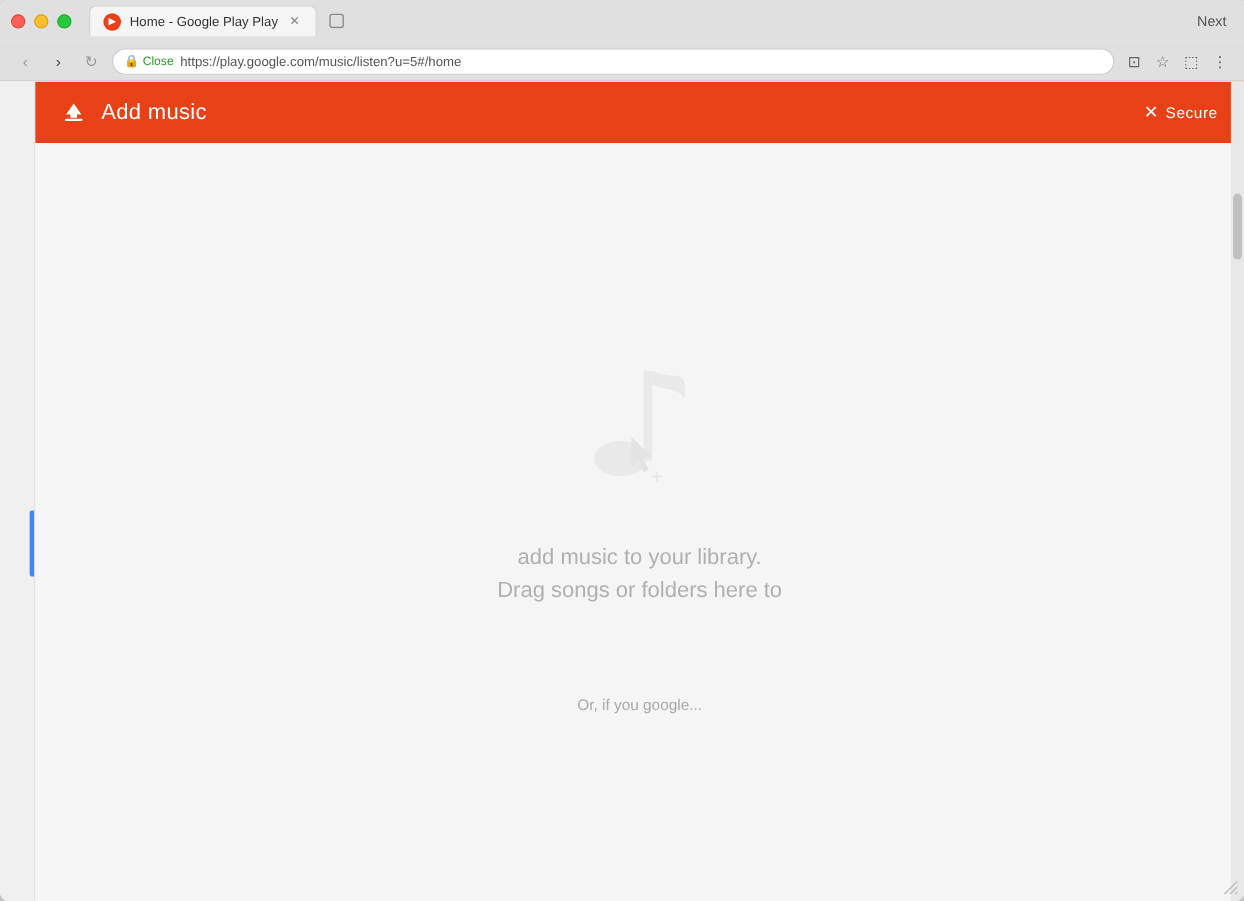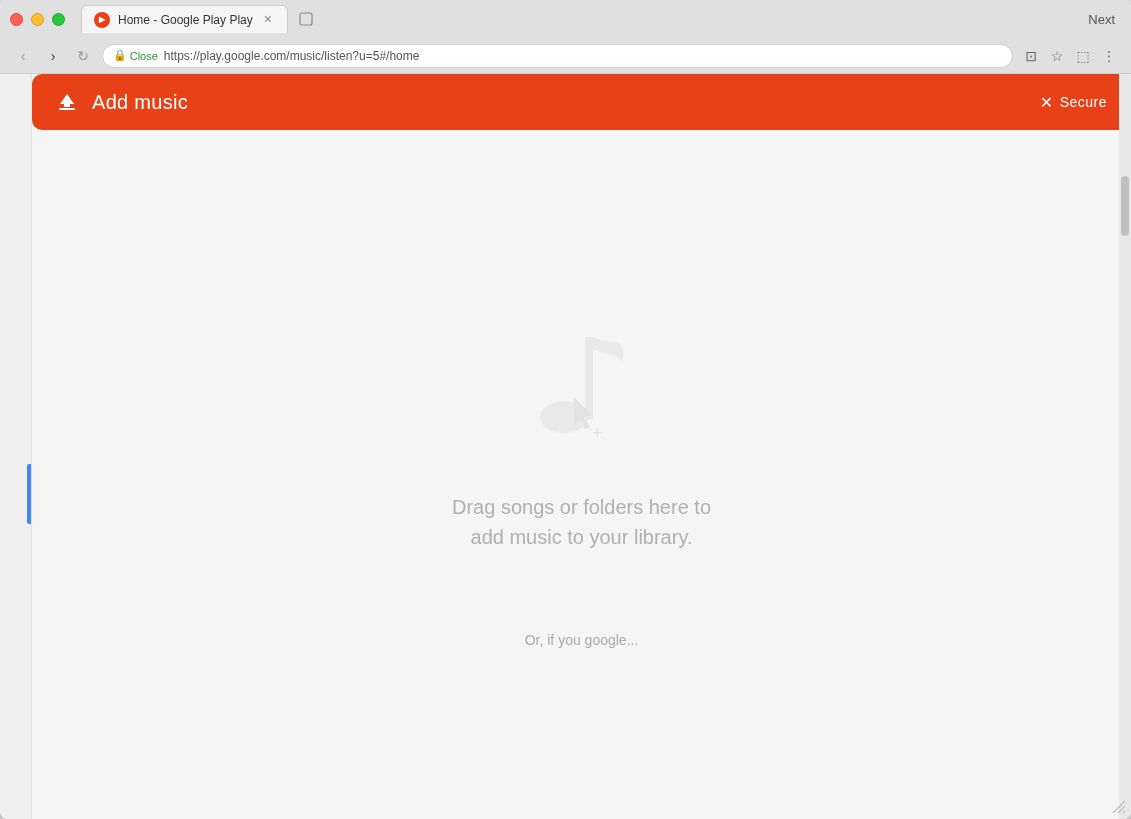--- a/index.html
+++ b/index.html
@@ -225,21 +225,20 @@
 
     
     .add-music-header {
       height: 56px;
       background: #e84118;
       display: flex;
       align-items: center;
       justify-content: space-between;
       padding: 0 24px;
       flex-shrink: 0;
-      border-radius: 10px;
     }
 
     .add-music-left {
       display: flex;
       align-items: center;
       gap: 14px;
     }
 
     .upload-icon {
       color: white;
@@ -438,22 +437,22 @@
 
             <path d="M71 30 C90 40, 105 25, 100 55 C95 45, 80 48, 71 42 Z" fill="#c8c8c8"></path>
 
             <polygon points="52,90 52,118 58,112 63,122 68,120 62,110 70,108" fill="#b0b0b0"></polygon>
 
             <text x="70" y="132" font-size="18" fill="#b0b0b0" font-weight="300">+</text>
           </svg>
         </div>
 
         <div class="drag-text">
+          <div>add music to your library.</div>
           <div>Drag songs or folders here to</div>
-          <div>add music to your library.</div>
         </div>
 
         <div class="or-prefer-text">Or, if you google...</div>
 
 
       </div>
 
     </div>
 
     <div class="scrollbar">

